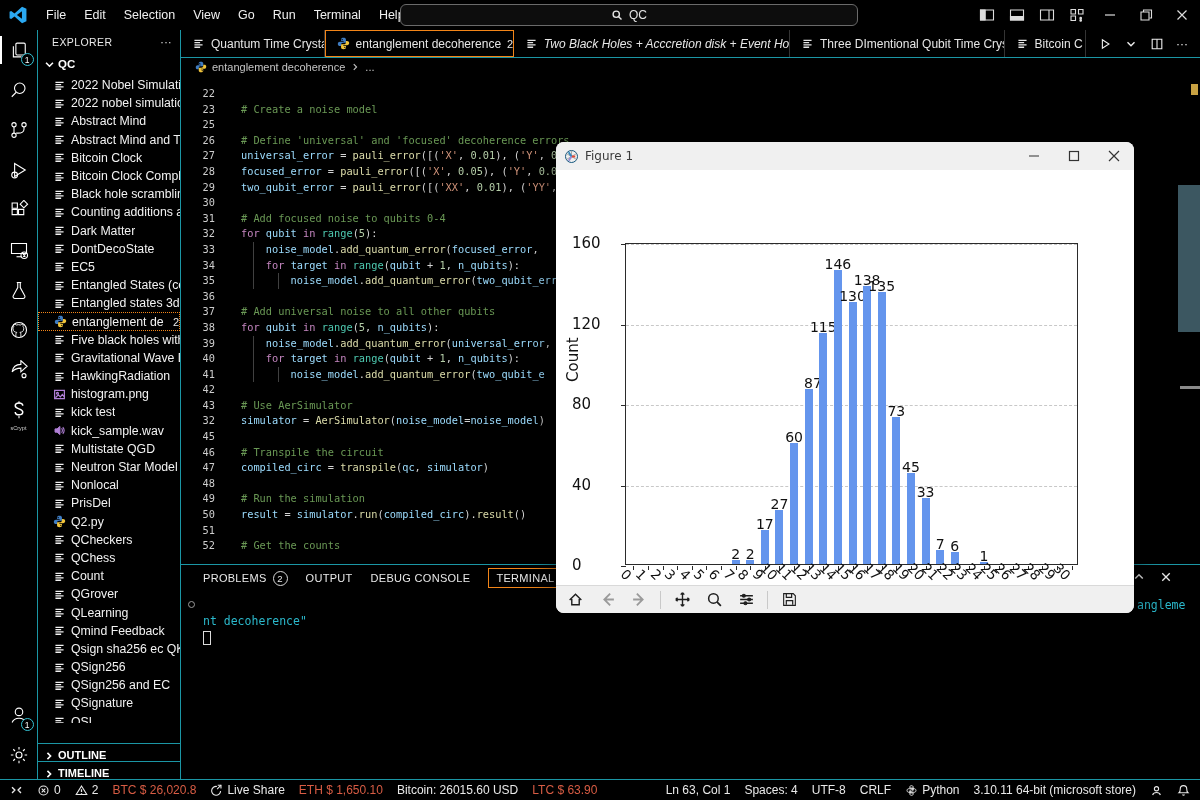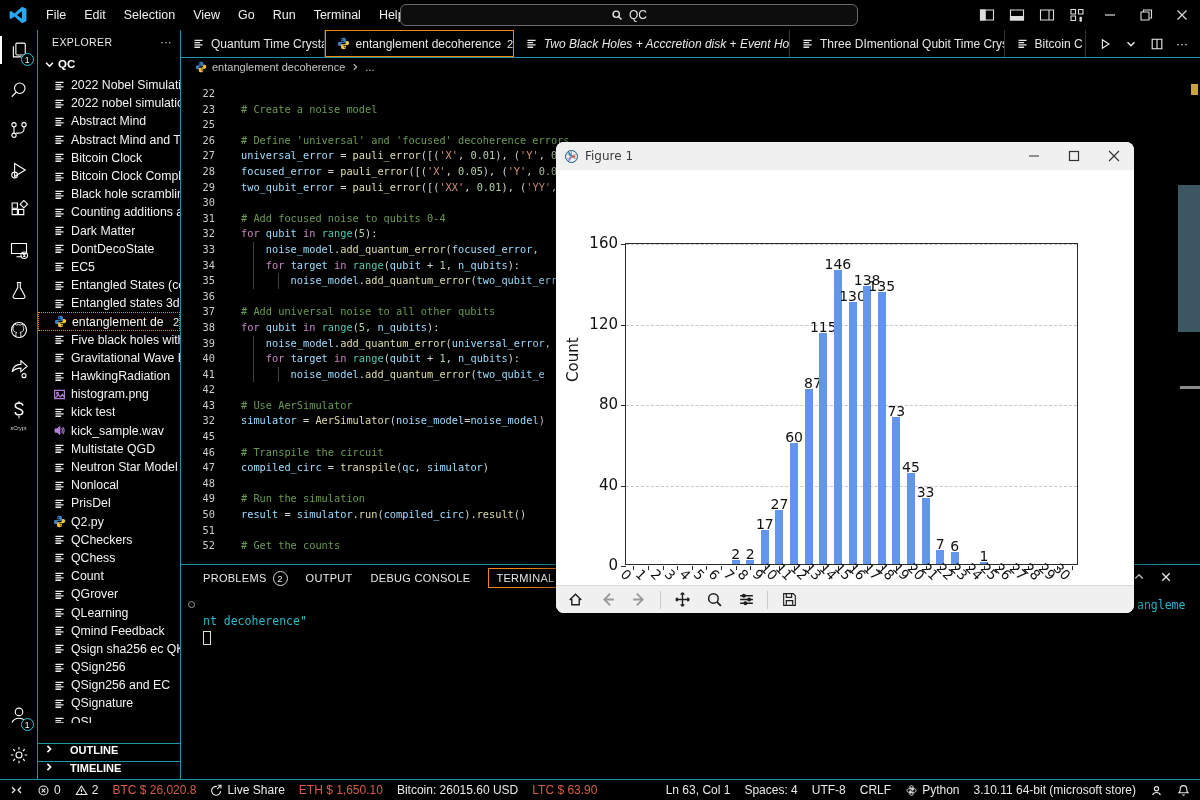--- a/index.html
+++ b/index.html
@@ -43,21 +43,21 @@
   #qc-header{height:20px;display:flex;align-items:center;gap:3px;font-weight:bold;font-size:11.5px;
              padding-left:6px;color:#fff}
   #filelist{position:absolute;top:46px;left:0;right:0;bottom:56px;overflow:hidden}
   .frow{height:18.2px;display:flex;align-items:center;gap:5px;padding-left:15px;white-space:nowrap;
         font-size:12.3px;color:#f2f2f2}
   .frow .fico{flex:0 0 13px;height:13px}
   .frow .fname{overflow:hidden;text-overflow:clip}
   .frow.active{border:1px dotted #f38518}
   .frow .fbadge{margin-left:4px;color:#e8e8e8;font-size:11px}
   #exp-bottom{position:absolute;bottom:0;left:0;right:0}
-  .exp-sec{height:18px;border-top:1px solid #1b96a5;display:flex;align-items:flex-start;gap:16px;
+  .exp-sec{height:18px;border-top:1px solid #1b96a5;display:flex;align-items:flex-end;gap:4px;
            padding-left:6px;font-weight:bold;font-size:11px;color:#fff;background:#000}
 
   
   #main{position:absolute;left:181px;top:30px;right:0;height:534px;background:#000;z-index:1}
   #tabsbar{height:28px;display:flex;align-items:stretch;border-bottom:1px solid #1b96a5}
   .tab{display:flex;align-items:center;gap:6px;padding:0 11px;border-right:1px solid #343434;
        font-size:12px;color:#e6e6e6;white-space:nowrap;overflow:hidden}
   .tab.italic .tlabel{font-style:italic}
   .tab.active{border:1px solid #f38518}
   .tab .dot{width:7px;height:7px;border-radius:50%;background:#fff}
@@ -106,21 +106,21 @@
   #figwin{position:absolute;left:556px;top:142px;width:578px;height:471px;z-index:50;border-radius:8px;
           overflow:hidden;box-shadow:0 10px 30px rgba(0,0,0,.65);background:#fff;color:#1a1a1a;
           font-family:"DejaVu Sans",sans-serif}
   #fig-titlebar{height:28px;background:#f0f0f0;display:flex;align-items:center;padding-left:8px;gap:6px;
                 font-size:12px;color:#3a3a3a}
   #fig-controls{margin-left:auto;display:flex;height:100%}
   .fwbtn{width:40px;height:100%;display:flex;align-items:center;justify-content:center;color:#333}
   #fig-canvas{position:relative;height:415px;background:#fff}
   #plot{position:absolute;left:69px;top:73px;width:453px;height:322px;border:1px solid #2b2b2b}
   .gridline{position:absolute;left:0;right:0;height:0;border-top:1px dashed #c8c8c8}
-  .ytlab{position:absolute;left:-54px;width:46px;text-align:right;font-size:15px;color:#111}
+  .ytlab{position:absolute;left:-54px;width:46px;text-align:left;font-size:15px;color:#111}
   .ytick{position:absolute;left:-5px;width:5px;height:1px;background:#2b2b2b}
   .xtick{position:absolute;width:1px;height:4px;background:#2b2b2b}
   .xtlab{position:absolute;font-size:13.5px;color:#111;transform-origin:100% 0;
          transform:translateX(-100%) rotate(45deg);white-space:nowrap}
   #ylabel{position:absolute;left:8px;top:212px;font-size:15px;color:#111;transform:rotate(-90deg);
           transform-origin:0 0}
   .bar{position:absolute;bottom:0;width:8px;background:#6495ED}
   .blab{position:absolute;font-size:14px;color:#111;transform:translateX(-50%)}
   #fig-toolbar{height:28px;background:#f0f0f0;display:flex;align-items:center;gap:10px;padding-left:8px;
                border-top:1px solid #d9d9d9}

